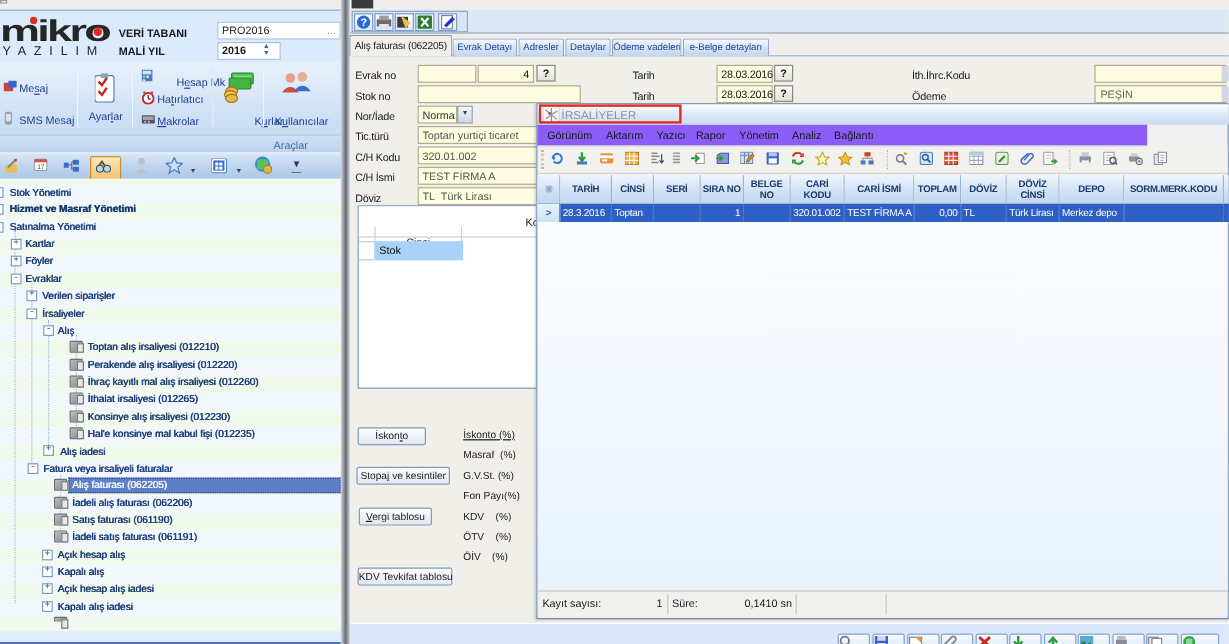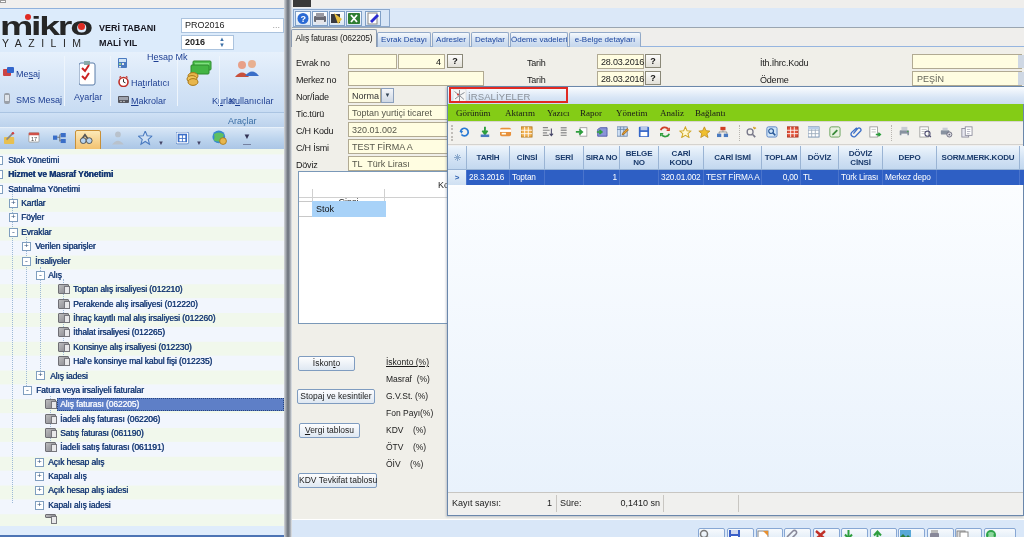--- a/index.html
+++ b/index.html
@@ -57,21 +57,21 @@
 .formbtn { position:absolute; background:linear-gradient(#fdfdfe,#dfe8f2); border:1px solid #7f9cc0; border-radius:2px; font-size:8.5px; color:#1a1a1a; text-align:center; white-space:nowrap; }
 .plbl { position:absolute; color:#1a1a1a; font-size:8.5px; white-space:nowrap; }
 
 #bot-strip { position:absolute; left:0; top:519px; width:732px; height:18px; background:#d9e7f8; border-top:1px solid #fff; }
 .bbtn { position:absolute; top:8px; width:27px; height:14px; border:1px solid #87a7d4; border-radius:2px 2px 0 0; background:linear-gradient(#f7fafd,#dde9f6); }
 
 
 #irswin { position:absolute; left:447px; top:86px; width:577px; height:430px; background:#f0f0f0; border:1px solid #6a87ab; box-shadow:-1px 1px 2px rgba(90,110,140,.35); }
 #irs-title { position:absolute; left:0; top:0; width:685px; height:17px; background:linear-gradient(#fafcfe,#d9e6f6 60%,#cadcf1); color:#8a9099; font-size:10px; }
 #redbox { position:absolute; left:1px; top:0px; width:119px; height:16px; border:2px solid #e02a22; z-index:5; }
-#irs-menu { position:absolute; left:0; top:17px; width:575px; height:18px; background:#84cc16; border-bottom:1px solid #d8d6d2; color:#1a1a1a;font-family:Liberation Serif, serif; }
+#irs-menu { position:absolute; left:0; top:17px; width:508px; height:18px; background:#8b5cf6; border-bottom:1px solid #d8d6d2; color:#1a1a1a; }
 .mi { position:absolute; top:4px; font-size:9px; }
 #irs-toolbar { position:absolute; left:0; top:35px; width:575px; height:23px; background:#f2f1ed; border-bottom:1px solid #d5d3cf; }
 #irs-toolbar svg.ic { transform:scale(0.85); transform-origin:0 0; }
 
 #grid { position:absolute; left:0px; top:59px; width:575px; height:41px; background:#fdfeff; }
 .gh { position:absolute; top:0; height:24px; background:linear-gradient(#eef5fc,#d2e2f4 55%,#c3d8ef); border-right:1px solid #9ab4d4; border-bottom:1px solid #9ab4d4; color:#1a3a6b; font-size:8px; font-weight:bold; text-align:center; display:flex; align-items:center; justify-content:center; line-height:9px; letter-spacing:-0.2px; }
 .gc { position:absolute; top:24px; height:15px; background:#2e5fc4; color:#fff; font-size:8.3px; letter-spacing:-0.2px; line-height:15px; padding:0 2px; white-space:nowrap; overflow:hidden; border-right:1px solid #4a74cc; }
 #grid-empty { position:absolute; left:0; top:100px; width:575px; height:305px; background:linear-gradient(#fbfdff,#e9f2fc); }
 
 #irs-status { position:absolute; left:0; top:405px; width:575px; height:21px; background:#f0f0ee; border-top:1px solid #c8c6c2; font-size:9px; color:#1a1a1a; }
@@ -116,21 +116,21 @@
         </svg>
     <div class="riblbl" style="left:74px; top:40px;">Ayar<u>l</u>ar</div>
     <div class="ribsep" style="left:110px;"></div>
     <svg class="ic" style="left:118px; top:6px;" width="10" height="10">
           <rect width="9" height="10" rx="1" fill="#4a7ac0"></rect>
           <rect x="1" y="1" width="7" height="3" fill="#cfe4f7"></rect>
           <rect x="1" y="5" width="2" height="2" fill="#8fd18f"></rect>
           <rect x="4" y="5" width="2" height="2" fill="#e8e8e8"></rect>
           <rect x="1" y="8" width="2" height="1.5" fill="#e8e8e8"></rect>
         </svg>
-    <div class="riblbl" style="left:131px; top:0;padding-left:16px;">H<u>e</u>sap Mk</div>
+    <div class="riblbl" style="left:131px; top:12px;padding-left:16px;">H<u>e</u>sap Mk</div>
     <svg class="ic" style="left:118px; top:24px;" width="11" height="11">
           <circle cx="5.5" cy="6" r="4.5" fill="#fff" stroke="#c03028" stroke-width="1.6"></circle>
           <path d="M5.5 6 L5.5 3.2 M5.5 6 L7.5 6.8" stroke="#333" stroke-width="1"></path>
           <path d="M1.5 1.5 L3 0.5 M9.5 1.5 L8 0.5" stroke="#c03028" stroke-width="1.4"></path>
         </svg>
     <div class="riblbl" style="left:131px; top:26px;">Ha<u>t</u>ırlatıcı</div>
     <svg class="ic" style="left:118px; top:42px;" width="12" height="10">
           <rect y="2" width="11" height="7" rx="1" fill="#55565e"></rect>
           <rect x="1" y="3" width="9" height="3" fill="#9fa3ad"></rect>
           <circle cx="3" cy="7.5" r="0.8" fill="#ccc"></circle>
@@ -309,21 +309,21 @@
   </div>
   <div id="tabstrip">
     <div id="tab-active">Alış faturası (062205)</div>
     <div class="tab" style="left:85px; width:54px;">Evrak Detayı</div>
     <div class="tab" style="left:140px; width:38px;">Adresler</div>
     <div class="tab" style="left:179px; width:38px;">Detaylar</div>
     <div class="tab" style="left:218px; width:58px;">Ödeme vadeleri</div>
     <div class="tab" style="left:277px; width:72px;">e-Belge detayları</div>
   </div>
   <div class="flbl" style="left:4px; top:58px;">Evrak no</div>
-  <div class="flbl" style="left:4px; top:75px;">Merkez no</div>
+  <div class="flbl" style="left:4px; top:75px;">Stok no</div>
   <div class="flbl" style="left:4px; top:92px;">Nor/İade</div>
   <div class="flbl" style="left:4px; top:109px;">Tic.türü</div>
   <div class="flbl" style="left:4px; top:126px;">C/H Kodu</div>
   <div class="flbl" style="left:4px; top:143px;">C/H İsmi</div>
   <div class="flbl" style="left:4px; top:160px;">Döviz</div>
   <div class="yinp" style="left:56px; top:54px; width:49px; height:15px;"></div>
   <div class="yinp" style="left:106px; top:54px; width:47px; height:15px; text-align:right; padding:1px 3px 0 0; color:#111;">4</div>
   <div class="qbtn" style="left:155px; top:54px;">?</div>
   <div class="yinp" style="left:56px; top:71px; width:136px; height:15px;"></div>
   <div class="yinp" style="left:56px; top:88px; width:33px; height:15px; color:#333; padding:1px 0 0 3px; overflow:hidden;">Norma</div>

